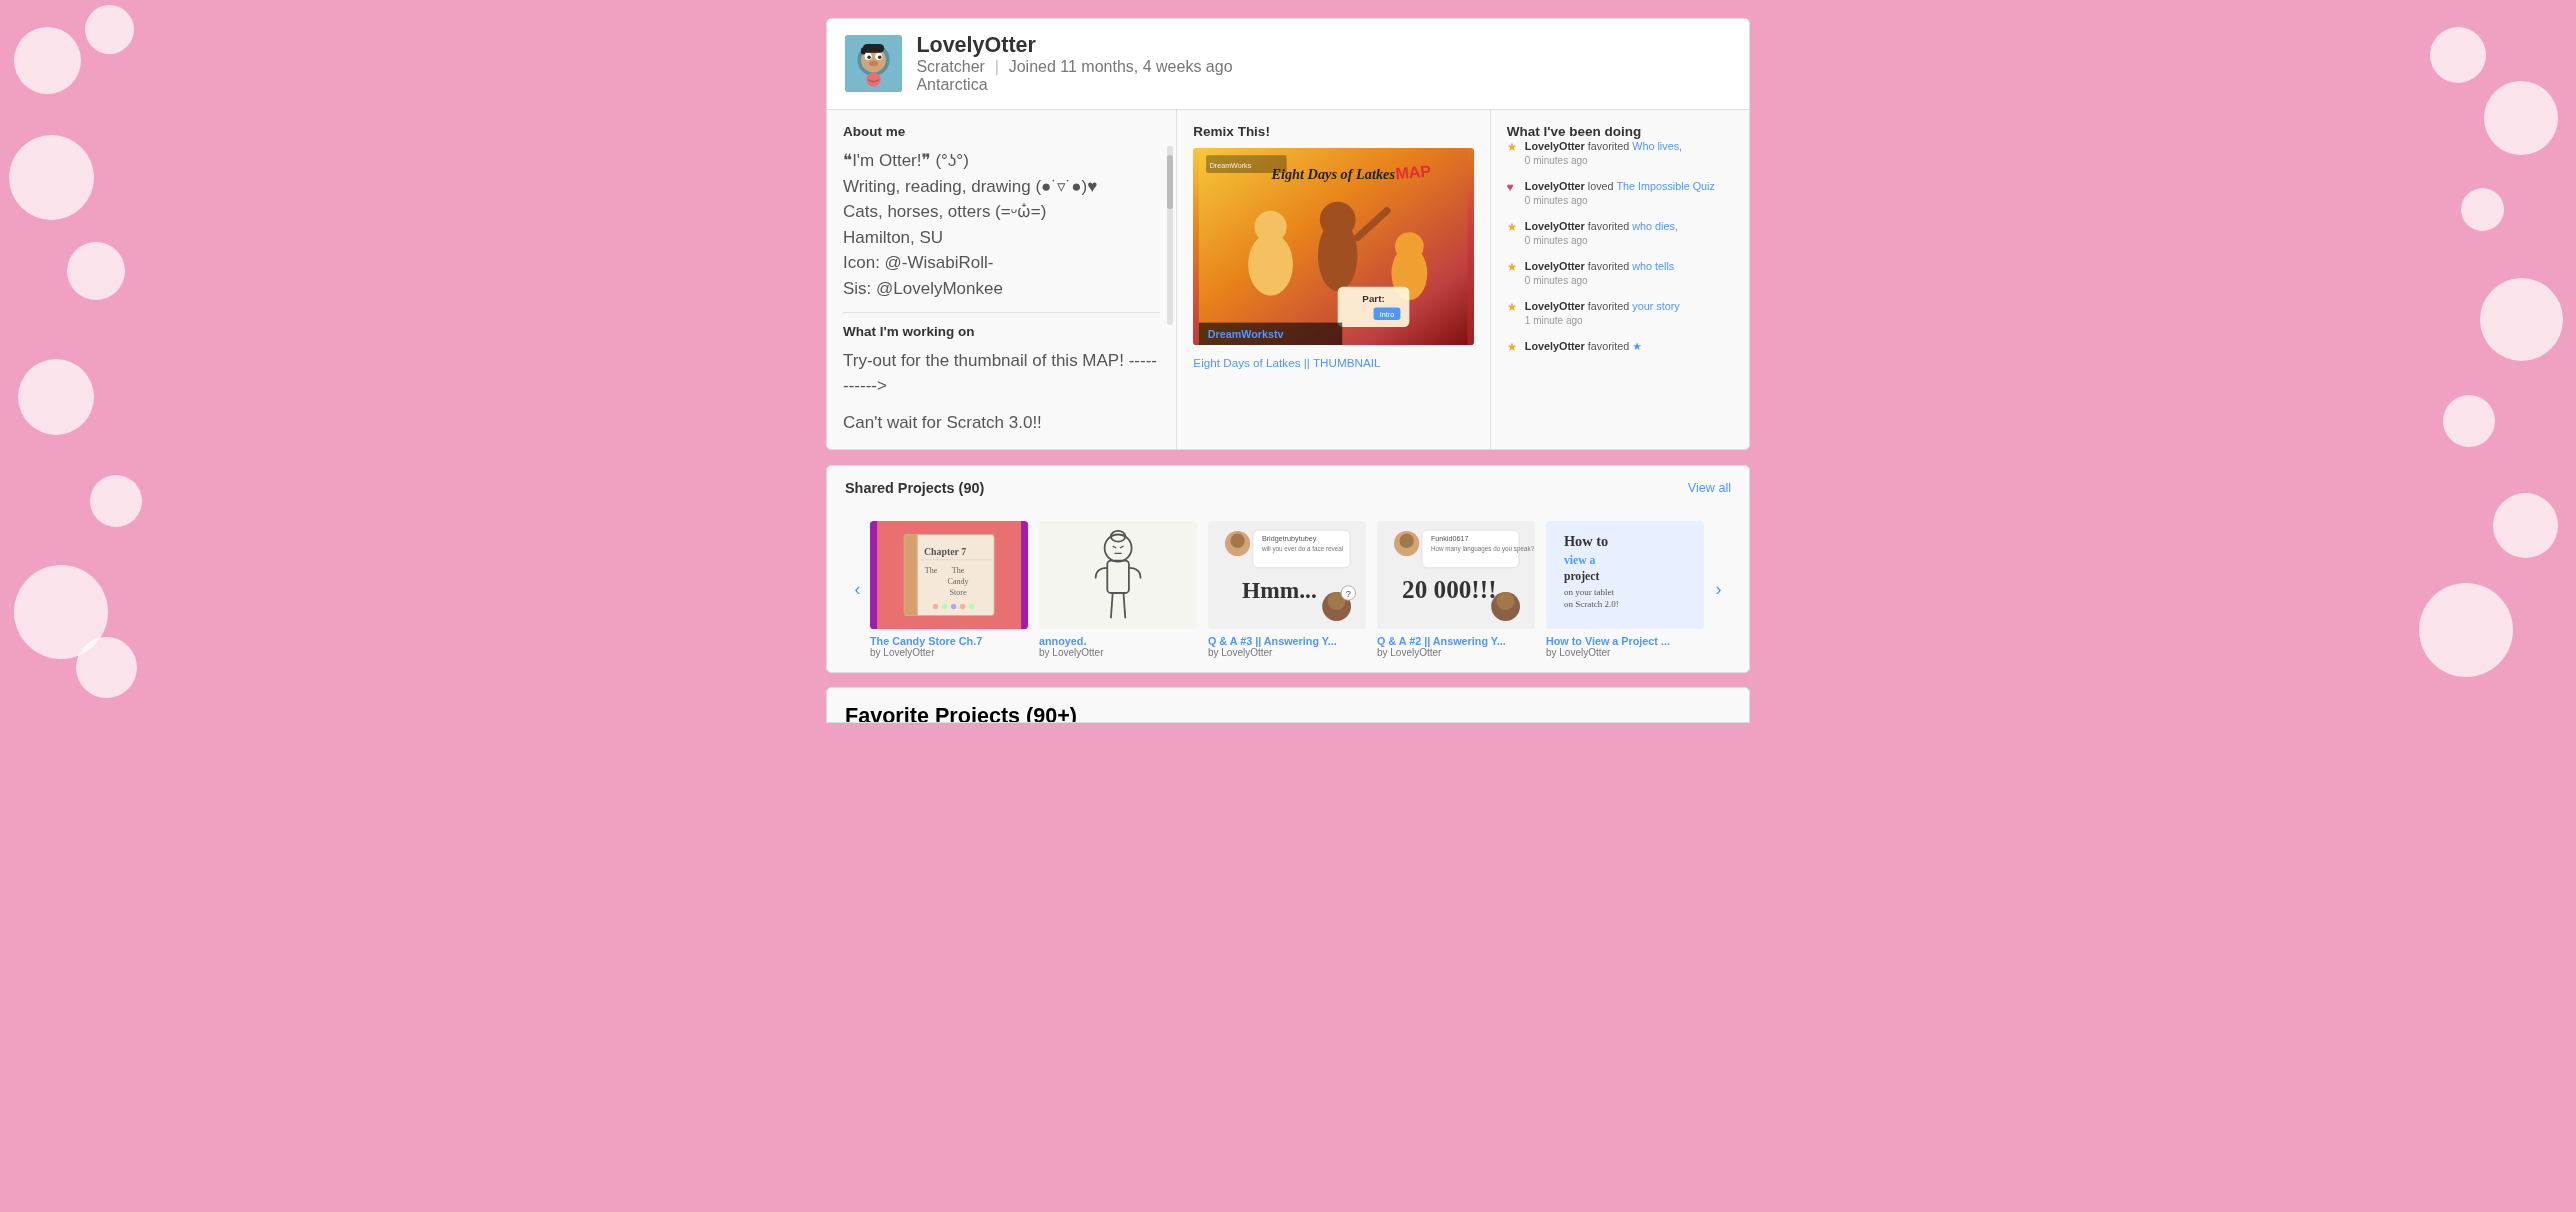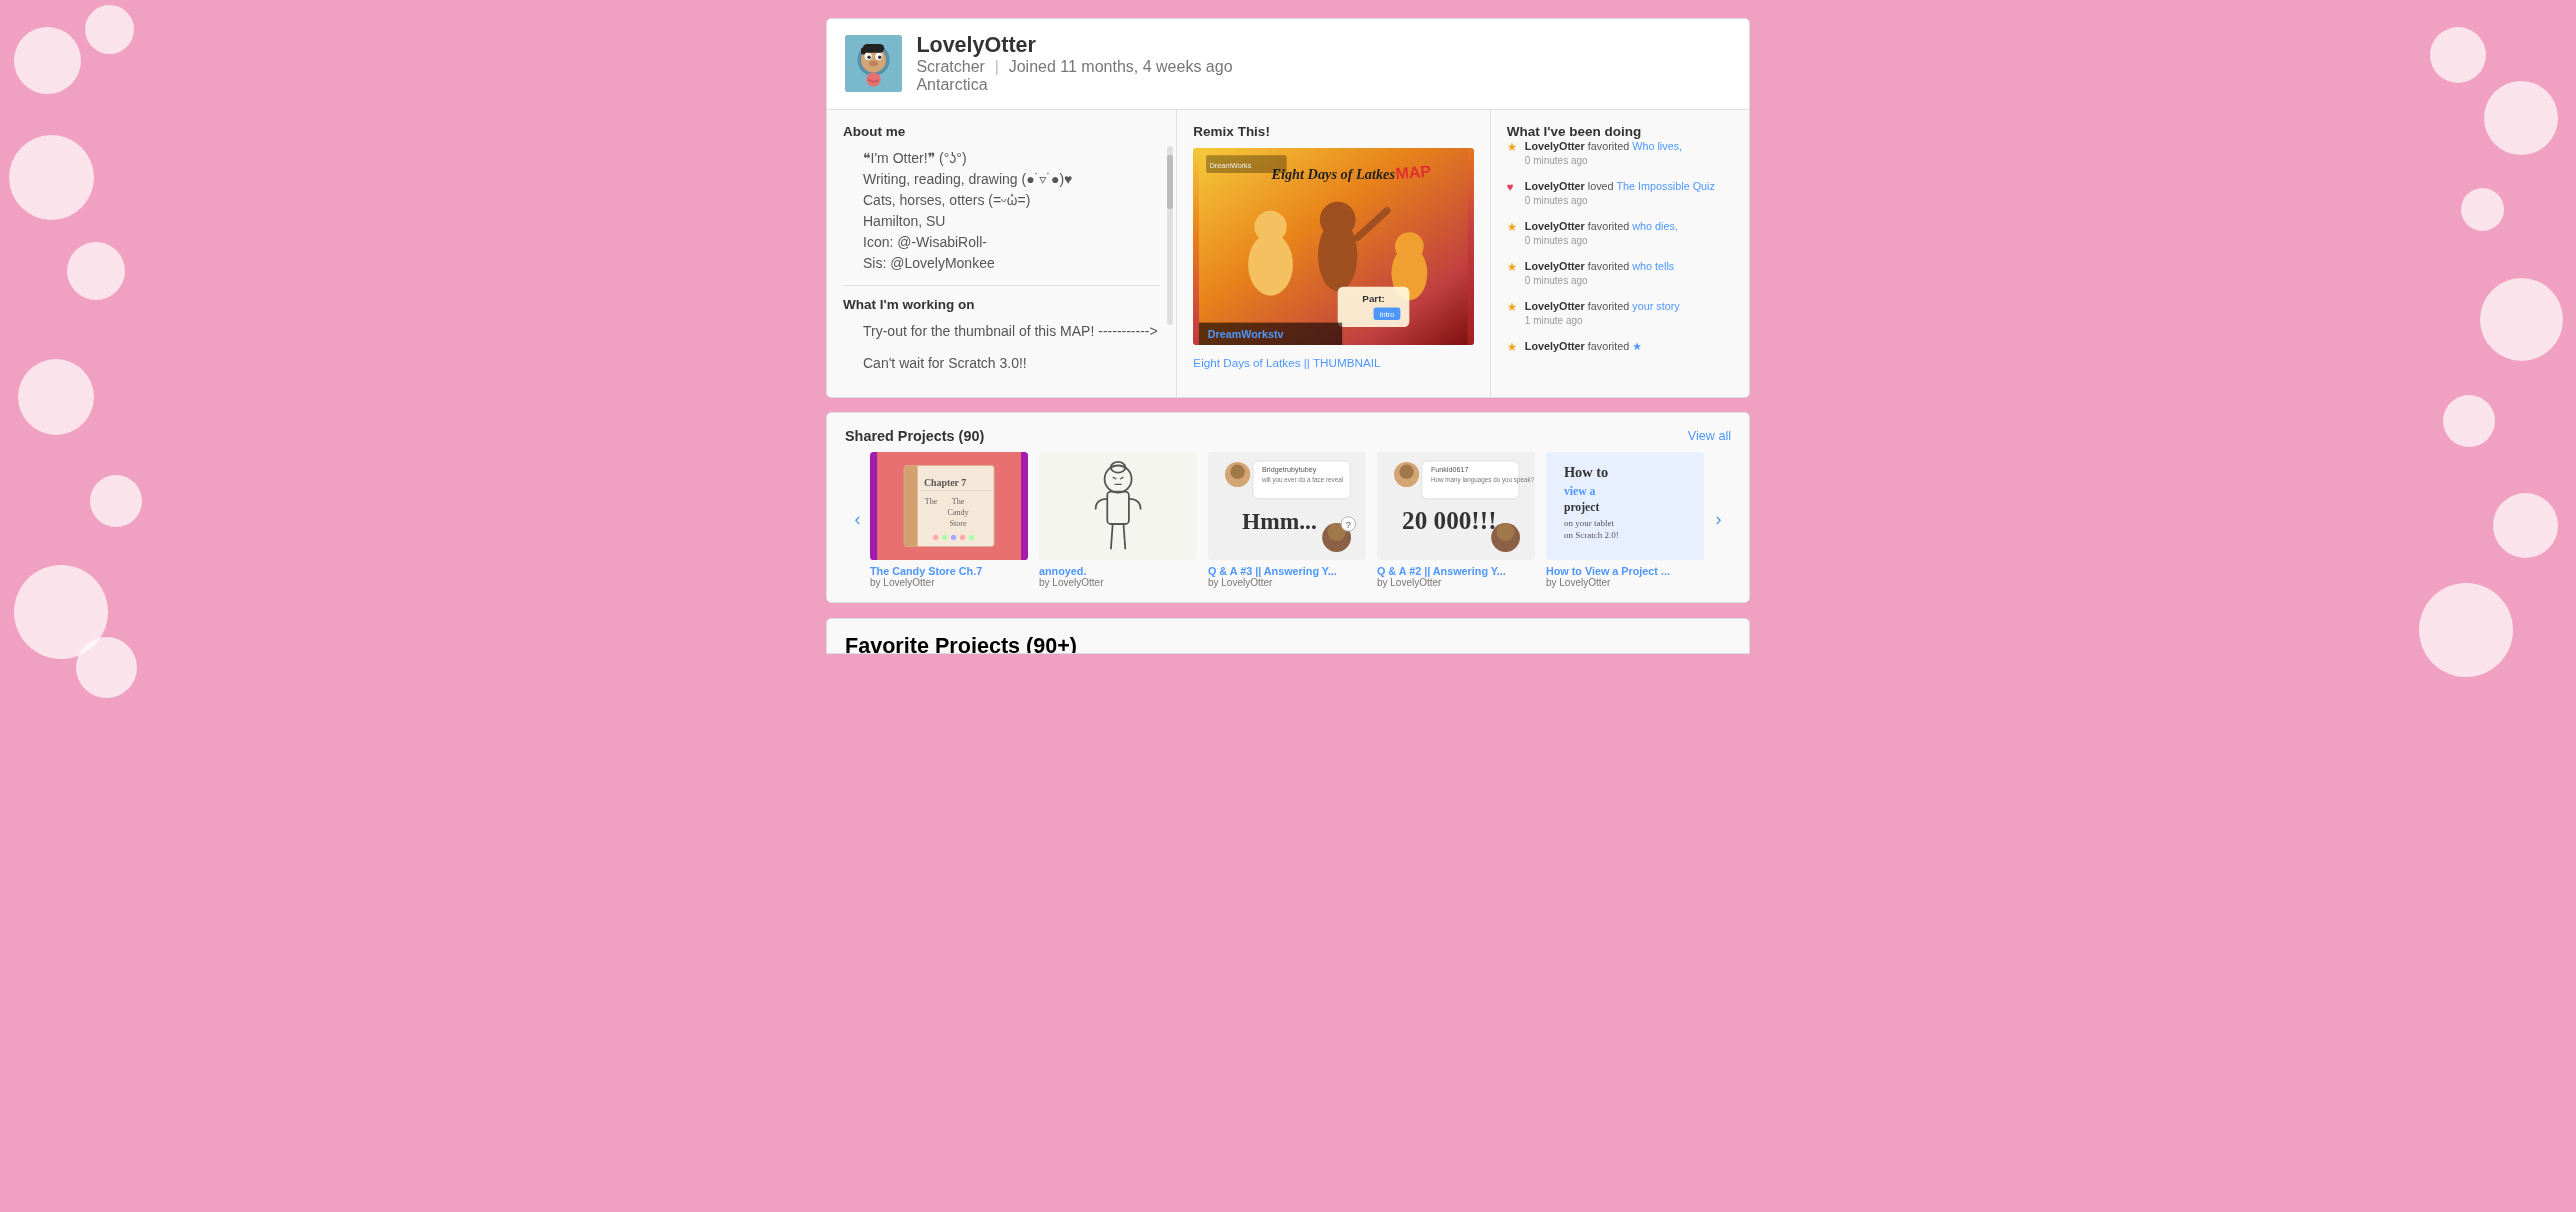--- a/index.html
+++ b/index.html
@@ -92,24 +92,23 @@
     }
 
     .about-col h2, .working-col h2 {
       font-size: 13.5px;
       font-weight: bold;
       color: #333;
       margin-bottom: 9px;
     }
 
     .about-text {
-      font-size: 14px;
+      font-size: 17px;
       color: #555;
       line-height: 1.5;
-      margin-left: 20px;
     }
 
     .scrollbar-mock {
       position: absolute;
       right: 3.6px;
       top: 36px;
       width: 5.4px;
       height: 179px;
       background: #e0e0e0;
       border-radius: 2.7px;
@@ -214,21 +213,21 @@
       border: 0.9px solid #ddd;
       border-radius: 5.4px;
       margin-bottom: 14.4px;
       padding: 14.4px 18px;
     }
 
     .section-header {
       display: flex;
       justify-content: space-between;
       align-items: center;
-      margin-bottom: 8px;
+      margin-bottom: 25px;
     }
 
     .section-header h2 {
       font-size: 14.4px;
       font-weight: bold;
       color: #333;
     }
 
     .view-all-link {
       color: #4d97ff;

